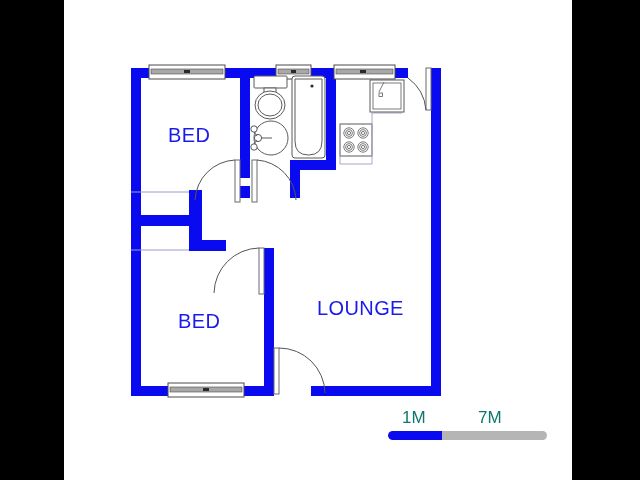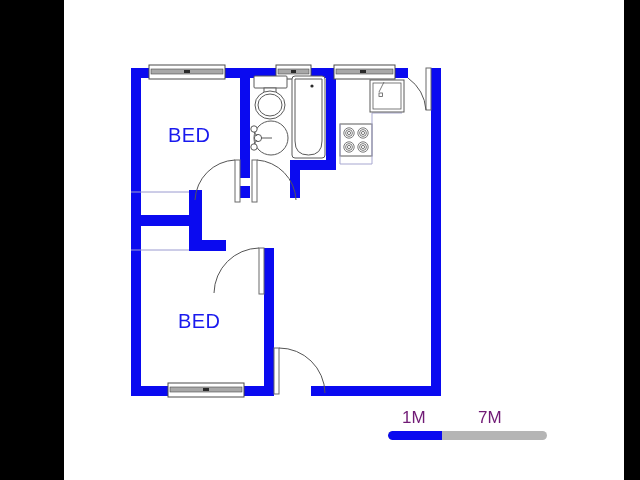--- a/index.html
+++ b/index.html
@@ -16,21 +16,21 @@
   #canvas {
     position: relative;
     width: 640px;
     height: 480px;
     background: #000000;
   }
   #page {
     position: absolute;
     left: 64px;
     top: 0px;
-    width: 560px;
+    width: 508px;
     height: 480px;
     background: #ffffff;
   }
   #plan-svg {
     position: absolute;
     left: 0;
     top: 0;
   }
   .room-label {
     position: absolute;
@@ -46,21 +46,21 @@
 
   #scale-wrap {
     position: absolute;
     left: 262px;
     top: 408px;
     width: 230px;
     height: 38px;
   }
   .scale-tick-label {
     position: absolute;
-    color: #701a75;
+    color: #0f766e;
     font-size: 17px;
     font-family: "Liberation Sans", sans-serif;
     top: 0px;
   }
   #scale-label-1m { left: 76px; }
   #scale-label-2m { left: 152px; }
   #scale-bar {
     position: absolute;
     left: 62px;
     top: 23px;
@@ -237,20 +237,21 @@
         <g stroke="#9a9ad0" stroke-width="1" fill="none">
           <line x1="67" y1="192" x2="125" y2="192"></line>
           <line x1="67" y1="250" x2="125" y2="250"></line>
         </g>
       </g>
 
     </svg>
 
     <div class="room-label" id="label-bed-1">BED</div>
     <div class="room-label" id="label-bed-2">BED</div>
+    <div class="room-label" id="label-lounge">LOUNGE</div>
 
     <div id="scale-wrap">
       <div class="scale-tick-label" id="scale-label-1m">1M</div>
       <div class="scale-tick-label" id="scale-label-2m">7M</div>
       <div id="scale-bar">
         <div id="scale-bar-fill"></div>
       </div>
     </div>
 
   </div>

